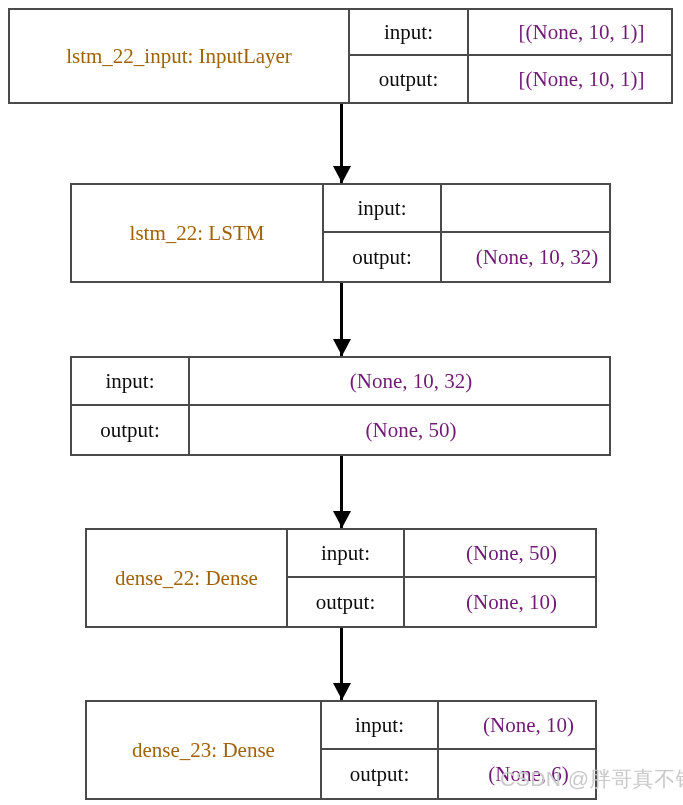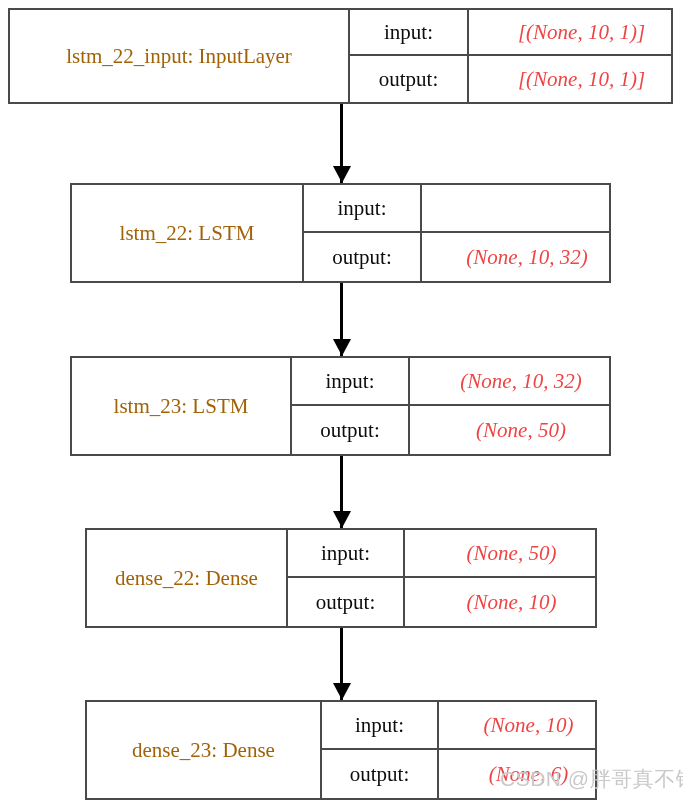--- a/index.html
+++ b/index.html
@@ -61,23 +61,22 @@
     border-right: 2px solid #4a4a4a;
     white-space: nowrap;
   }
   .io-value {
     box-sizing: border-box;
     flex: 1 1 auto;
     display: flex;
     align-items: center;
     justify-content: center;
     font-size: 21px;
-    color: #ef4444;
+    color: #701a75;
     white-space: nowrap;
-    font-style: italic;
   }
   .edge {
     position: absolute;
     width: 0;
     height: 0;
   }
   .edge-line {
     position: absolute;
     left: 0;
     top: 0;
@@ -130,33 +129,32 @@
           <div class="io-label" style="width: 119px; border-right-color: rgb(74, 74, 74);">input:</div>
           <div class="io-value">[(None, 10, 1)]</div>
         </div>
         <div class="io-row ">
           <div class="io-label" style="width: 119px; border-right-color: rgb(74, 74, 74);">output:</div>
           <div class="io-value">[(None, 10, 1)]</div>
         </div>
       </div>
     </div>
     <div class="node" style="left: 70px; top: 183px; width: 541px; height: 100px; border-color: rgb(74, 74, 74);">
-      <div class="node-name" style="width: 232px; border-right-color: rgb(74, 74, 74);">lstm_22: LSTM</div>
+      <div class="node-name" style="width: 252px; border-right-color: rgb(74, 74, 74);">lstm_22: LSTM</div>
       <div class="io-block">
         <div class="io-row first" style="border-bottom-color: rgb(74, 74, 74);">
           <div class="io-label" style="width: 118px; border-right-color: rgb(74, 74, 74);">input:</div>
         </div>
         <div class="io-row ">
           <div class="io-label" style="width: 118px; border-right-color: rgb(74, 74, 74);">output:</div>
           <div class="io-value">(None, 10, 32)</div>
         </div>
       </div>
     </div>
     <div class="node" style="left: 70px; top: 356px; width: 541px; height: 100px; border-color: rgb(74, 74, 74);">
-      <div class="node-name" style="width: 220px; border-right-color: rgb(74, 74, 74);">lstm_23: LSTM</div>
       <div class="io-block">
         <div class="io-row first" style="border-bottom-color: rgb(74, 74, 74);">
           <div class="io-label" style="width: 118px; border-right-color: rgb(74, 74, 74);">input:</div>
           <div class="io-value">(None, 10, 32)</div>
         </div>
         <div class="io-row ">
           <div class="io-label" style="width: 118px; border-right-color: rgb(74, 74, 74);">output:</div>
           <div class="io-value">(None, 50)</div>
         </div>
       </div>

